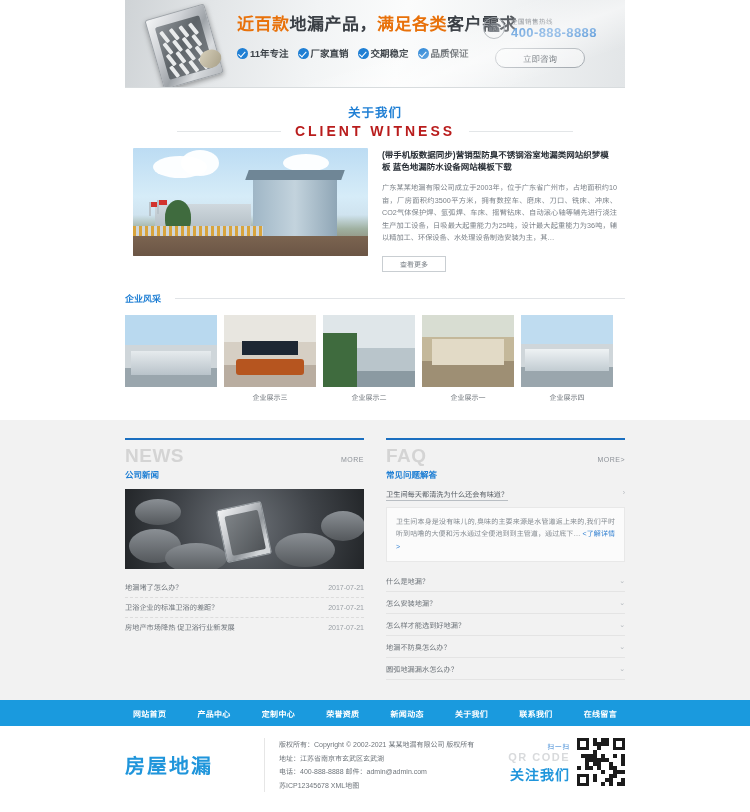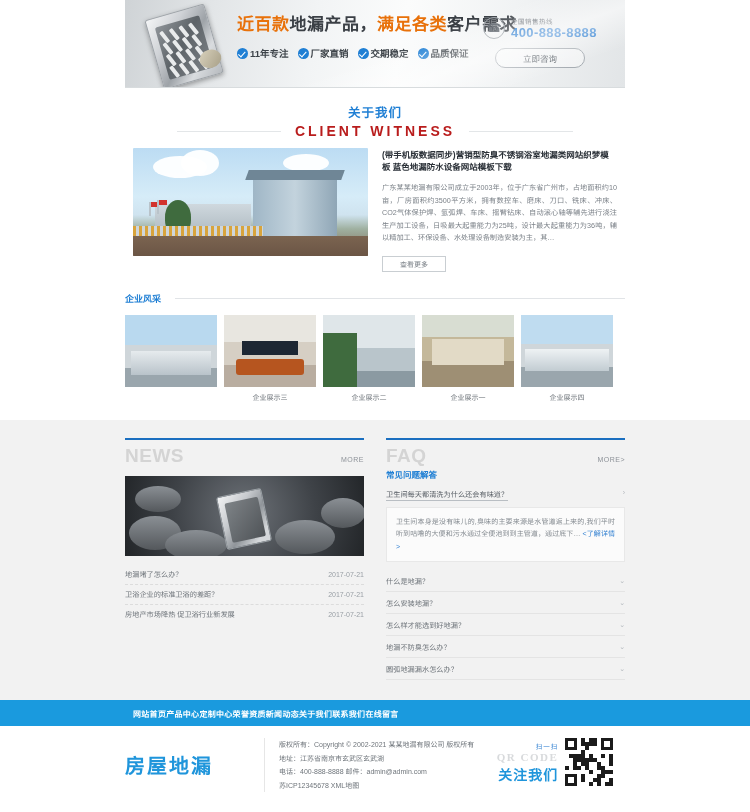--- a/index.html
+++ b/index.html
@@ -177,31 +177,31 @@
   .faq-a .more { color:#2f7fd1; }
   .faq-list { margin-top: 8px; }
   .faq-row {
     display:flex; align-items:center; justify-content: space-between;
     padding: 5.5px 0; border-bottom:1px solid #e4e4e4; font-size: 7.2px; color:#6f757b;
   }
   .chev { color:#b3b8bd; font-size: 7px; }
 
   
   .fnav { background: #1a9ade; height: 26px; }
-  .fnav-in { width: 500px; margin:0 auto; height:26px; display:flex; align-items:center; padding: 0 8px;}
+  .fnav-in { width: 500px; margin:0 auto; height:26px; display:flex; align-items:center; justify-content: space-between; padding: 0 8px;}
   .fnav-a { font-size: 8px; color:#fff; font-weight:700; letter-spacing:.3px; }
 
   
   .foot { background:#fff; padding: 12px 0 0; }
   .foot-in { width: 500px; margin:0 auto; display:flex; align-items:flex-start; }
   .logo { width: 125px; flex:none; padding-top: 12px; }
   .logo-t { font-size: 20px; font-weight:700; color:#1f95db; letter-spacing: 2px; }
   .foot-div { width:1px; align-self: stretch; background:#e6e6e6; margin: 0 14px; }
   .foot-info { flex:1; font-size: 7px; color:#6f757b; line-height: 13.5px; }
-  .qr { width: 140px; flex:none; display:flex; align-items:center; justify-content:center;font-family:Liberation Serif, serif; }
+  .qr { width: 140px; flex:none; display:flex; align-items:center; justify-content:flex-end; }
   .qr-txt { text-align:right; margin-right: 7px; }
   .qr-s { font-size: 6.5px; color:#2f7fd1; letter-spacing:1px;}
   .qr-en { font-size: 11px; color:#d8dadc; font-weight:700; letter-spacing: 1.5px; line-height: 13px;}
   .qr-cn { font-size: 14px; color:#1f95db; font-weight:700; letter-spacing:1px;}
   .qr-box { width: 48px; height: 48px; background:#fff; position:relative; }
   .qr-box i { position:absolute; background:#1b1b1b; display:block; }
 </style>
 </head>
 <body>
 
@@ -325,20 +325,21 @@
 
   <div class="band">
     <div class="cols">
 
       <div class="col">
         <div class="col-rule"></div>
         <div class="col-head">
           <div class="col-en">NEWS</div>
           <div class="col-more">MORE</div>
         </div>
+        <div class="col-cn">公司新闻</div>
 
         <div class="news-img">
           <div class="stone" style="left:4px;top:40px;width:52px;height:34px;"></div>
           <div class="stone" style="left:40px;top:54px;width:62px;height:30px;"></div>
           <div class="stone" style="left:150px;top:44px;width:60px;height:34px;"></div>
           <div class="stone" style="left:196px;top:22px;width:44px;height:30px;"></div>
           <div class="stone" style="left:10px;top:10px;width:46px;height:26px;"></div>
           <div class="news-drain">
               <div class="news-drain-in"></div>
             </div>

